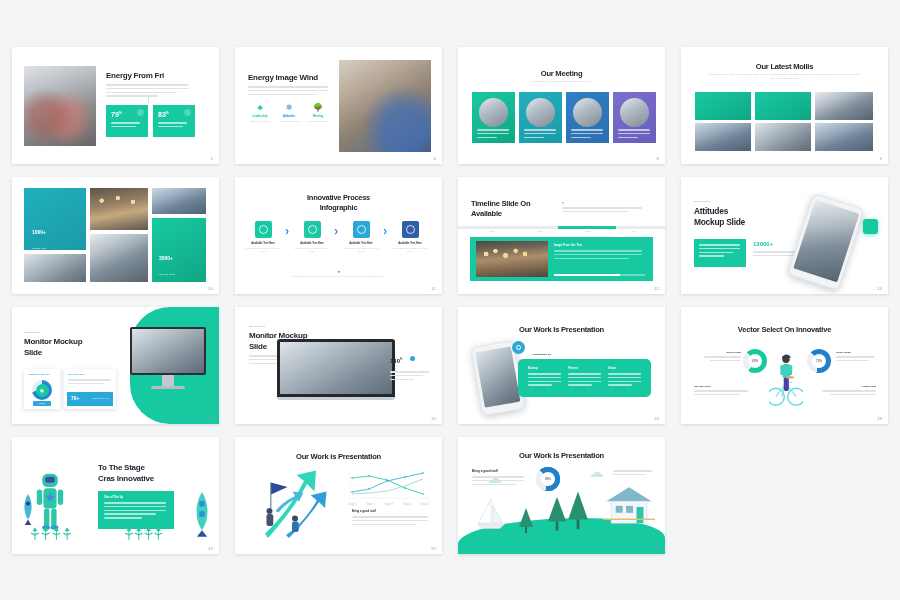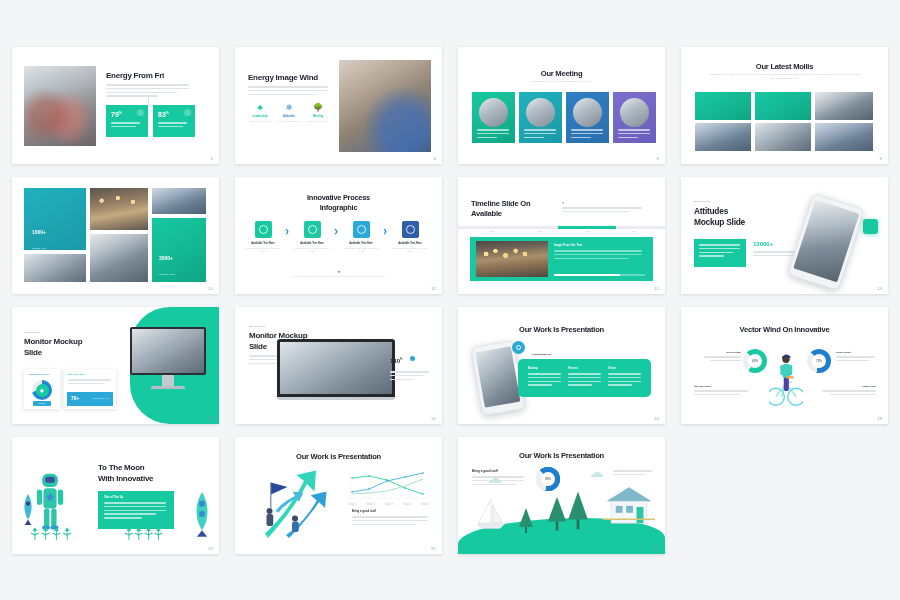--- a/index.html
+++ b/index.html
@@ -627,21 +627,21 @@
                 <i class="s"></i>
               </div>
           </div>
         </div>
       </div>
       <div class="pg">16</div>
     </div>
 
     <div class="slide">
       <div class="inner">
-        <div class="h1 s18-title">Vector Wind On Innovative</div>
+        <div class="h1 s18-title">Vector Select On Innovative</div>
         <div style="position:absolute;left:22px;top:44px;width:38px;text-align:right">
           <div style="font-size:2.5px;color:#2c323b;font-weight:700">Select Chart</div>
           <div class="lines" style="margin-top:2px">
               <i class="l" style="margin-left:auto"></i>
               <i class="m" style="margin-left:auto"></i>
             </div>
         </div>
         <div class="ringc g" style="left:62px;top:42px">
           <div class="hole">65%</div>
         </div>
@@ -681,22 +681,22 @@
           <rect x="36" y="32" width="5" height="18" rx="2.4" fill="#3fd0c0"></rect>
           <rect x="30" y="52" width="14" height="4" rx="2" fill="#f0a34a"></rect>
         </svg>
       </div>
       <div class="pg">18</div>
     </div>
 
     <div class="slide">
       <div class="inner">
         <div class="h1 s19-title">
-          <div>To The Moon</div>
-          <div>With Innovative</div>
+          <div>To The Stage</div>
+          <div>Cras Innovative</div>
         </div>
         <div class="s19-box">
           <div style="position:absolute;left:6px;top:5px;font-size:2.6px;color:#fff;font-weight:700">Take of This Up</div>
           <div style="position:absolute;left:6px;right:6px;top:11px" class="lines white">
               <i class="l"></i>
               <i class="l"></i>
               <i class="l"></i>
               <i class="m"></i>
               <i class="s"></i>
             </div>

